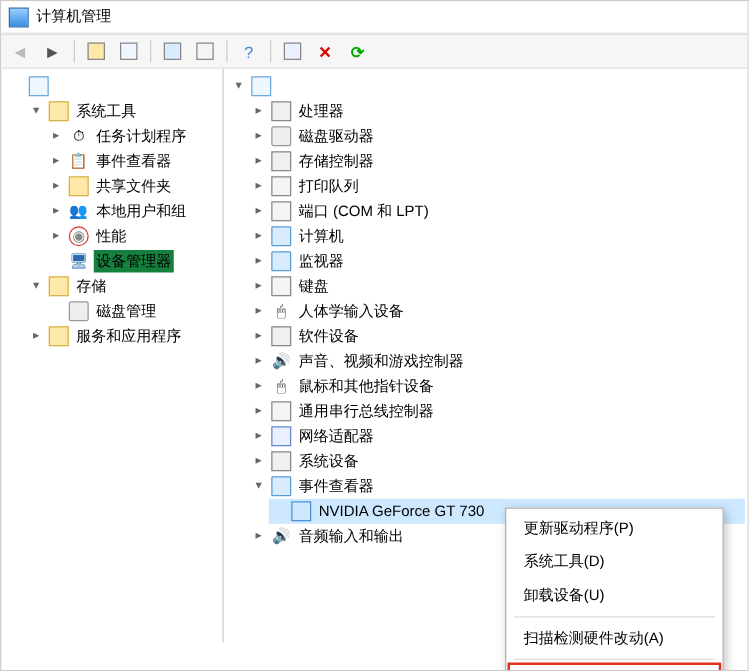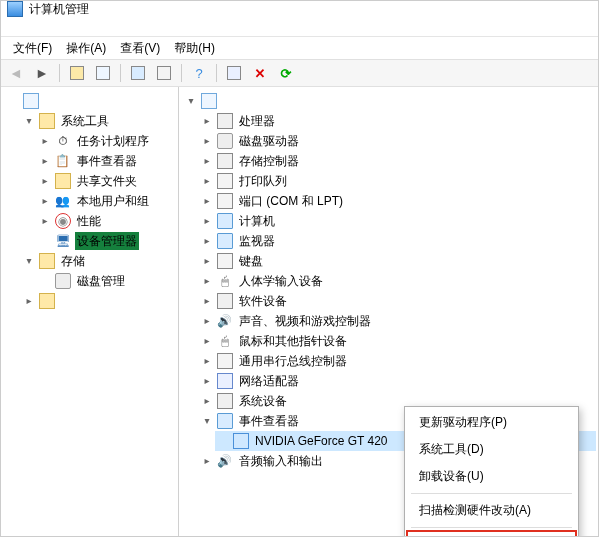--- a/index.html
+++ b/index.html
@@ -14,22 +14,22 @@
   .window {
     width: 599px;
     height: 537px;
     border: 1px solid #ccc;
     background: #fff;
     position: relative;
     overflow: hidden;
   }
   .titlebar {
     display: flex;
-    align-items: flex-start;
-    height: 36px;
+    align-items: center;
+    height: 26px;
     padding: 0 6px;
     background: #fff;
     border-bottom: 1px solid #e5e5e5;
   }
   .titlebar .app-icon {
     width: 16px; height: 16px;
     margin-right: 6px;
     background: linear-gradient(#9cd0ff,#3a8de0);
     border: 1px solid #2a6db0;
   }
@@ -170,26 +170,20 @@
 </head>
 <body>
 
 <div class="window">
 
   <div class="titlebar">
     <span class="app-icon"></span>
     <span>计算机管理</span>
   </div>
 
-  <div class="menubar">
-    <span>文件(F)</span>
-    <span>操作(A)</span>
-    <span>查看(V)</span>
-    <span>帮助(H)</span>
-  </div>
 
   <div class="toolbar">
     <span class="tb-btn tb-arrow disabled">◄</span>
     <span class="tb-btn tb-arrow">►</span>
     <span class="tb-sep"></span>
     <span class="tb-btn">
         <span class="tb-icon-box" style="background:#fce9a8"></span>
       </span>
     <span class="tb-btn">
         <span class="tb-icon-box" style="background:#eef6ff"></span>
@@ -285,20 +279,21 @@
                   <span class="icon ic-disk"></span>
                   <span class="label">磁盘管理</span>
                 </div>
                   </li>
               </ul>
             </li>
             <li>
               <div class="node">
                 <span class="twisty">▸</span>
                 <span class="icon ic-folder"></span>
+                <span class="label">服务和应用程序</span>
               </div>
             </li>
           </ul>
         </li>
       </ul>
     </div>
 
     <div class="pane-right tree">
       <ul>
         <li>
@@ -416,21 +411,21 @@
               <div class="node">
                 <span class="twisty">▾</span>
                 <span class="icon ic-monitor"></span>
                 <span class="label">事件查看器</span>
               </div>
               <ul>
                 <li>
                     <div class="node highlight">
                   <span class="twisty empty">▸</span>
                   <span class="icon ic-gpu"></span>
-                  <span class="label">NVIDIA GeForce GT 420</span>
+                  <span class="label">NVIDIA GeForce GT 730</span>
                 </div>
                   </li>
               </ul>
             </li>
             <li>
                 <div class="node">
                   <span class="twisty">▸</span>
                   <span class="icon ic-sound">🔊</span>
                   <span class="label">音频输入和输出</span>
                 </div>

